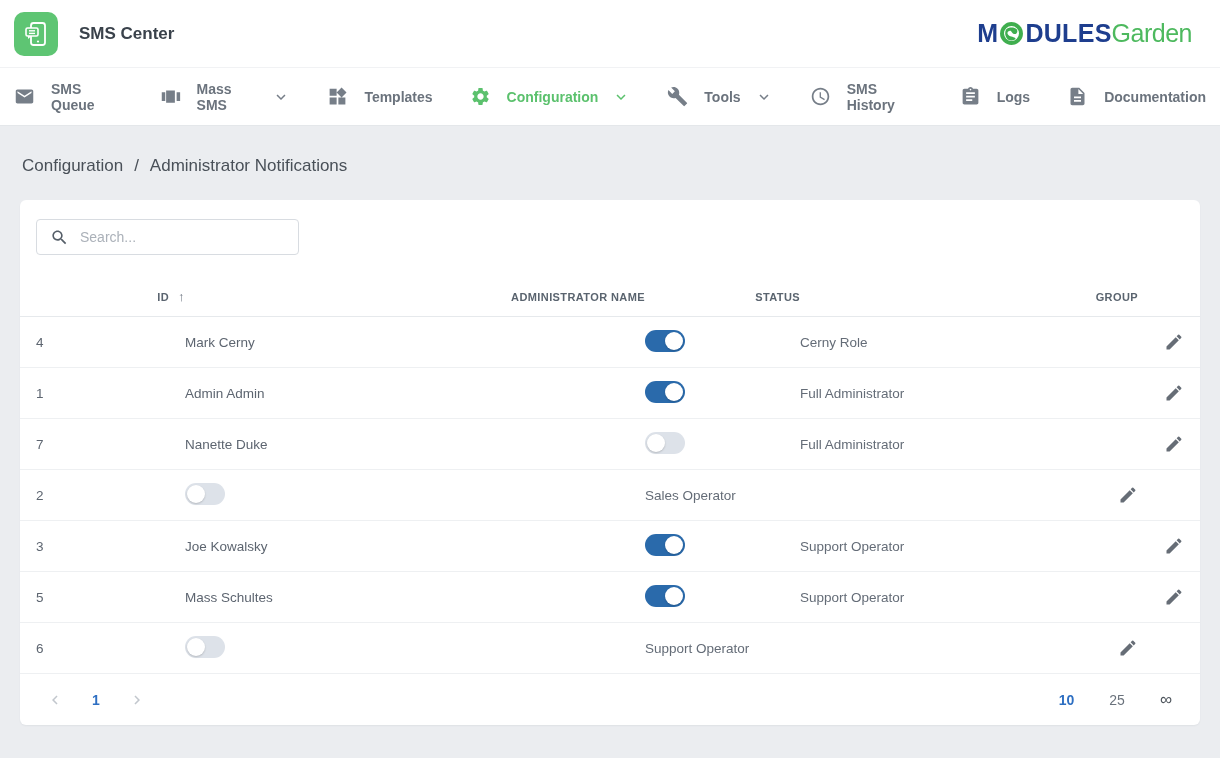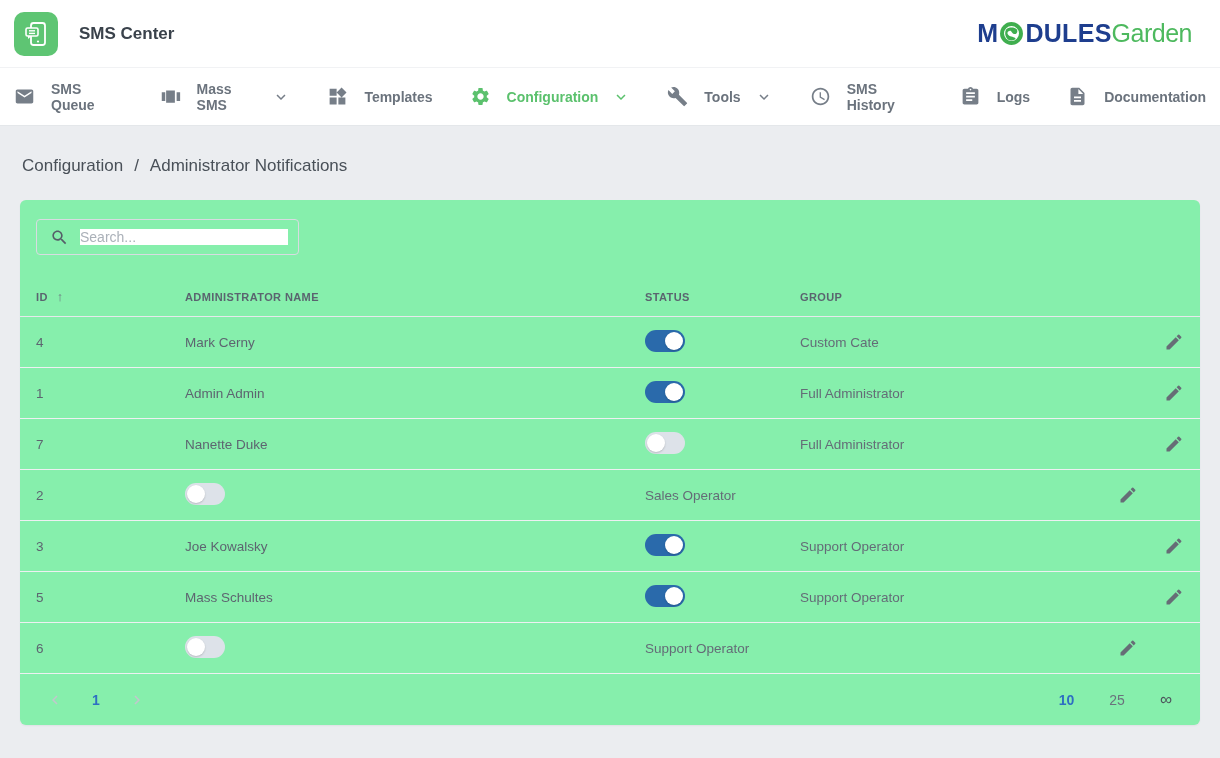--- a/index.html
+++ b/index.html
@@ -39,42 +39,42 @@
   .nav-item.active .nav-label,
   .nav-item.active .nav-icon svg,
   .nav-item.active .nav-chevron svg { color:#5bc16d; fill:#5bc16d; }
   
   .breadcrumb {
     padding:30px 22px 24px 22px; font-size:17px; color:#495058;
     display:flex; gap:11px; font-weight:500;
   }
   
   .card {
-    margin:0 20px; background:#86efac; border-radius:6px;
+    margin:0 20px; background:#ffffff; border-radius:6px;
     box-shadow:0 1px 2px rgba(40,50,60,.06);
     padding:19px 0 0 0;
   }
   .search-box {
     margin-left:16px; width:263px; height:36px; border:1px solid #d8dce1;
     border-radius:4px; display:flex; align-items:center; padding:0 10px 0 13px;
   }
   .search-box svg { width:19px; height:19px; fill:#555e68; flex:none; }
   .search-box input {
     border:none; outline:none; margin-left:11px; width:100%;
     font-size:14px; font-family:"Liberation Sans", sans-serif; color:#49505a;
   }
   .search-box input::placeholder { color:#abb1b9; }
   
   .table { margin-top:22px; }
   .thead, .tr {
     display:grid; grid-template-columns:149px 460px 155px 1fr 46px;
     align-items:center; padding:0 16px;
   }
   .thead { height:40px; border-bottom:1px solid #e6e9ec; }
-  .th { font-size:11px; font-weight:bold; color:#5a646f; letter-spacing:.4px; display:flex; align-items:center; gap:9px; }
+  .th { font-size:11px; font-weight:bold; color:#5a646f; letter-spacing:.4px; display:flex; align-items:center; gap:9px;justify-content:flex-end; }
   .sort-arrow { font-size:13px; color:#6a737f; font-weight:400; }
   .tr { height:51px; border-bottom:1px solid #eef0f2; }
   .td { font-size:13.5px; color:#5d6570; }
   .td-group { color:#646c77; }
   .td-actions { display:flex; justify-content:flex-end; }
   .edit-btn { width:20px; height:20px; cursor:pointer; display:flex; }
   .edit-btn svg { width:20px; height:20px; fill:#666d76; }
   
   .toggle {
     width:40px; height:22px; border-radius:11px; position:relative;
@@ -242,21 +242,21 @@
       <div class="th">GROUP</div>
       <div class="th"></div>
     </div>
     <div id="tbody">
         <div class="tr">
     <div class="td td-id">4</div>
     <div class="td td-name">Mark Cerny</div>
     <div class="td td-status">
       <span class="toggle on"><span class="knob"></span></span>
     </div>
-    <div class="td td-group">Custom Cate</div>
+    <div class="td td-group">Cerny Role</div>
     <div class="td td-actions">
       <span class="edit-btn">
         <svg viewBox="0 0 24 24">
                 <path d="M3 17.25V21h3.75L17.81 9.94l-3.75-3.75L3 17.25zM20.71 7.04c.39-.39.39-1.02 0-1.41l-2.34-2.34a.9959.9959 0 0 0-1.41 0l-1.83 1.83 3.75 3.75 1.83-1.83z"></path>
               </svg>
       </span>
     </div>
   </div>
         <div class="tr">
     <div class="td td-id">1</div>

